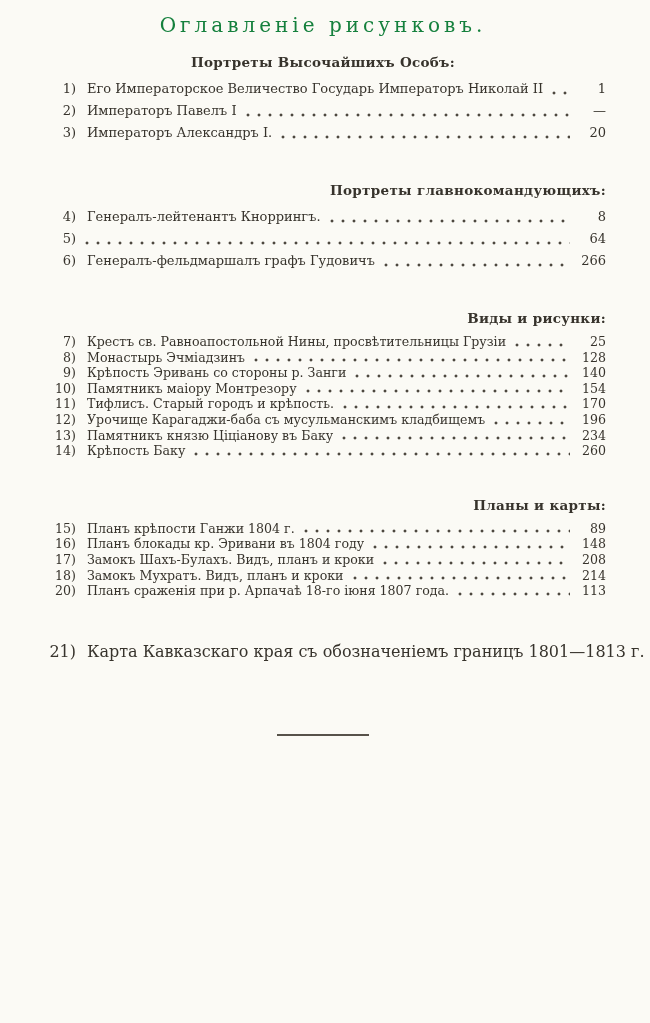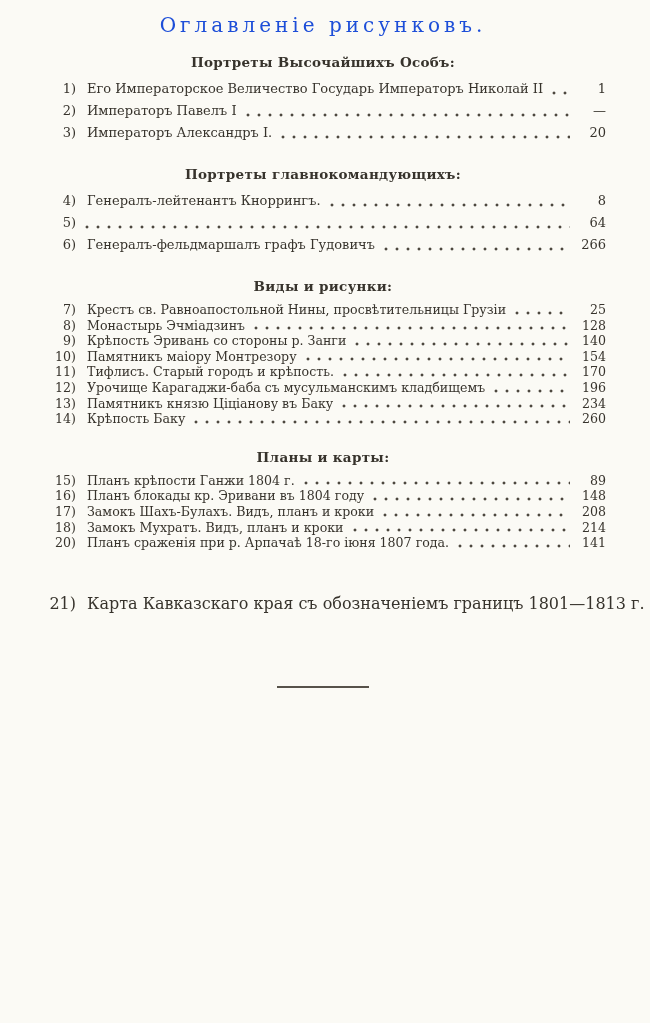--- a/index.html
+++ b/index.html
@@ -12,32 +12,32 @@
     font-family: "DejaVu Serif", "Liberation Serif", serif;
     overflow: hidden;
     position: relative;
   }
   .page { padding: 12px 44px 0 40px; }
   .doc-title {
     text-align: center;
     font-size: 20px;
     font-weight: normal;
     letter-spacing: 4px;
-    color: #1d4ed8;
+    color: #15803d;
     line-height: 26px;
   }
   .section-heading {
     text-align: center;
     font-size: 13.5px;
     font-weight: bold;
     letter-spacing: 0.3px;
     line-height: 17px;
   }
   .mt-first { margin-top: 16px; text-align: center; }
-  .mt-sec { margin-top: 22px; }
+  .mt-sec { margin-top: 38px; text-align: right; }
   .items { margin-top: 7px; }
   .row { display: flex; font-size: 13px; }
   .sec-a .row { line-height: 22px; }
   .sec-b .row { line-height: 15.6px; font-size: 12.6px; }
   .num { flex: 0 0 36px; width: 36px; text-align: right; }
   .title { margin-left: 11px; white-space: nowrap; text-align: center; }
   .leader {
     flex: 1 1 auto;
     height: 4px;
     align-self: flex-end;
@@ -181,21 +181,21 @@
     <div class="row">
       <span class="num">18)</span>
       <span class="title">Замокъ Мухратъ. Видъ, планъ и кроки</span>
       <span class="leader"></span>
       <span class="pageno">214</span>
     </div>
     <div class="row">
       <span class="num">20)</span>
       <span class="title">Планъ сраженія при р. Арпачаѣ 18-го іюня 1807 года.</span>
       <span class="leader"></span>
-      <span class="pageno">141</span>
+      <span class="pageno">113</span>
     </div>
   </div>
 
   <div class="row map-row">
     <span class="num">21)</span>
     <span class="title">Карта Кавказскаго края съ обозначеніемъ границъ 1801—1813 г.</span>
   </div>
 
   <div class="end-rule"></div>
 

